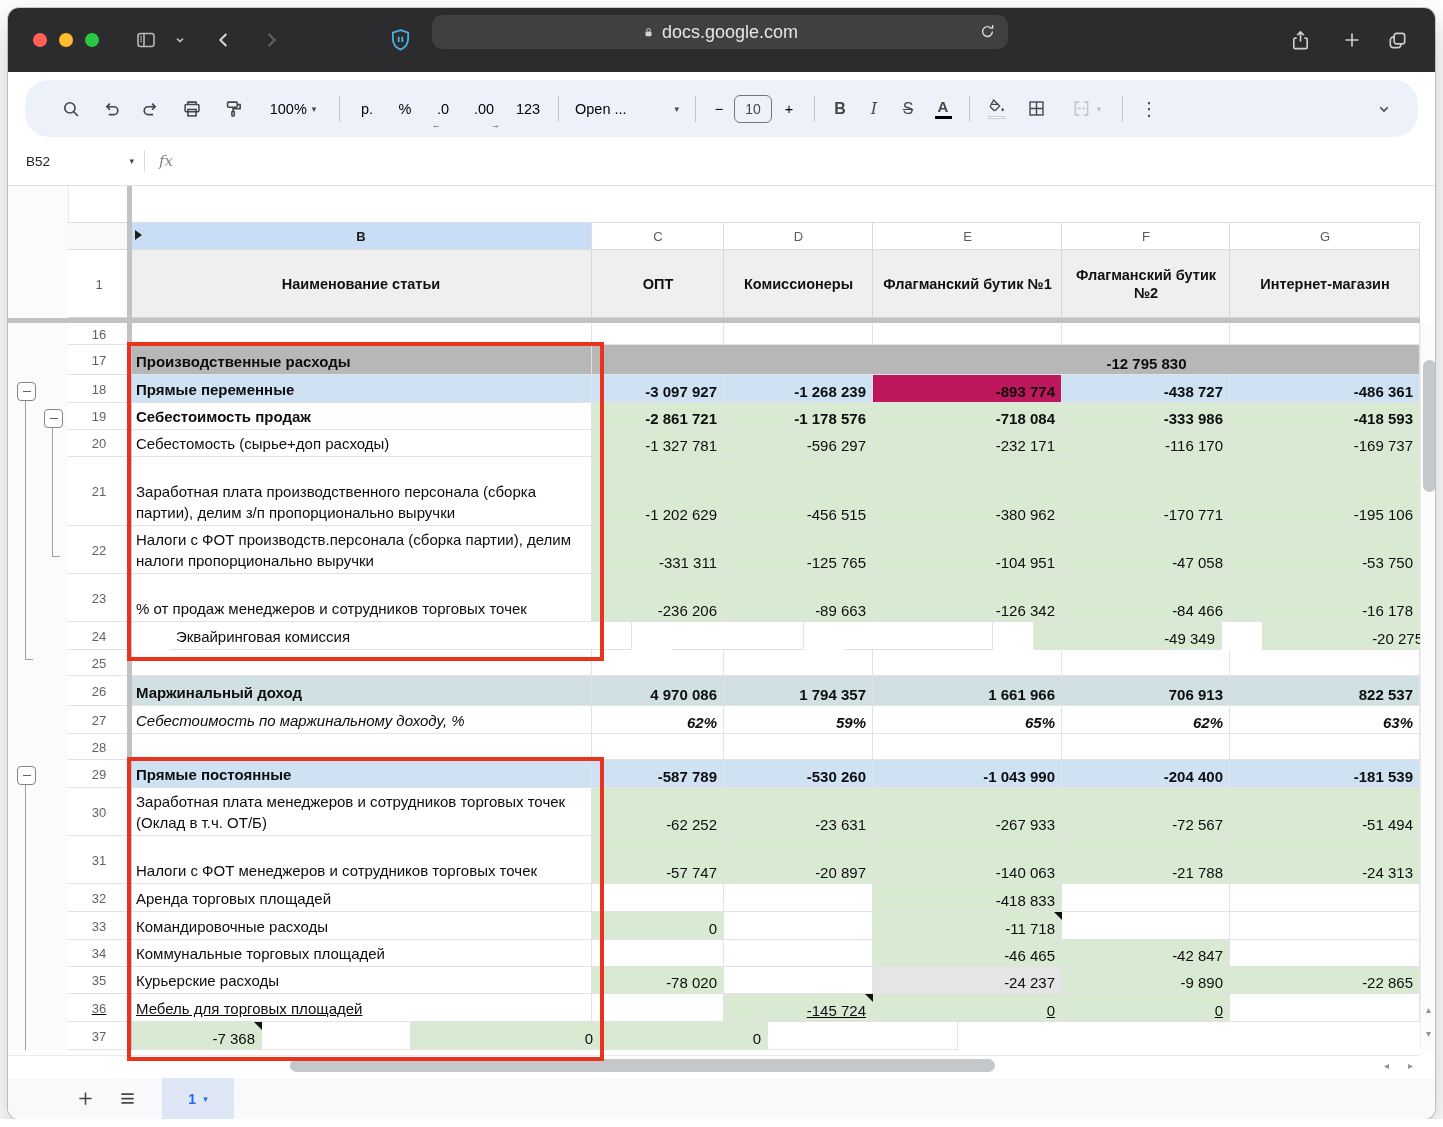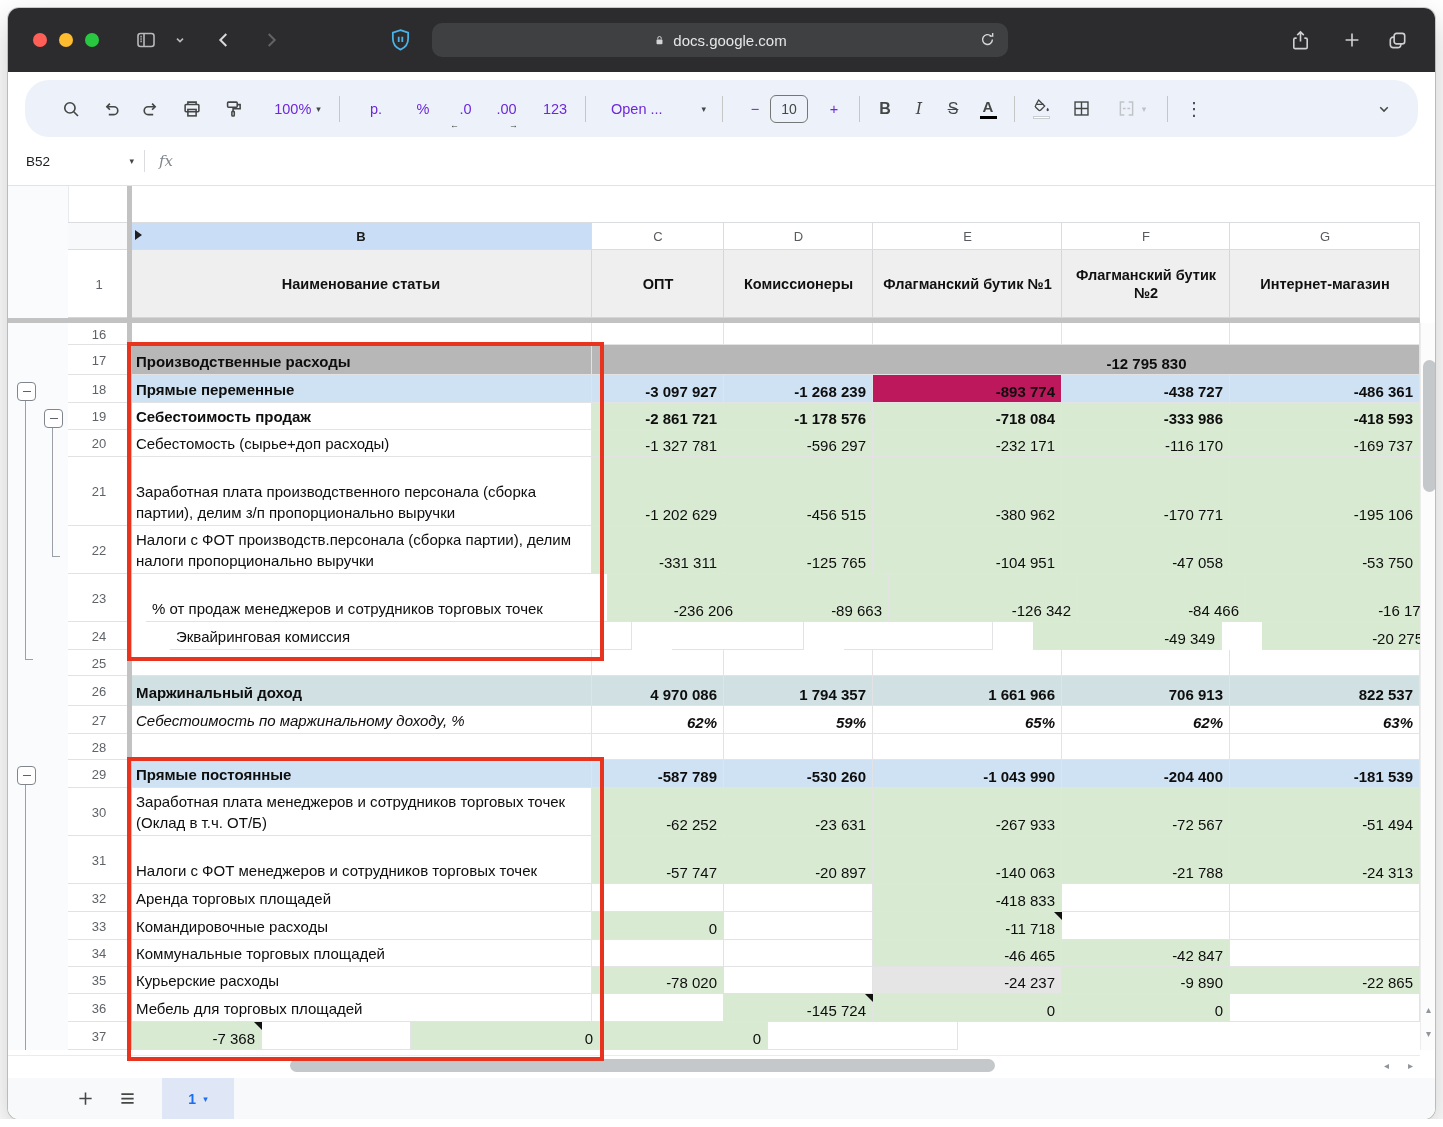--- a/index.html
+++ b/index.html
@@ -2,30 +2,30 @@
 <html><head>
 <meta charset="utf-8">
 <style>
   html,body{margin:0;padding:0;background:#fff;font-family:"Liberation Sans","DejaVu Sans",sans-serif;}
   .window{position:relative;width:1427px;height:1111px;margin:8px auto 0 8px;border-radius:11px;overflow:hidden;
           background:#fff;box-shadow:0 0 0 1px rgba(0,0,0,.18),0 14px 34px rgba(0,0,0,.22);}
   
   .titlebar{position:absolute;left:0;top:0;width:100%;height:64px;background:#2c2c2e;}
   .tl{position:absolute;top:25px;width:14px;height:14px;border-radius:50%;}
   .tbtn{position:absolute;top:18px;width:28px;height:28px;display:flex;align-items:center;justify-content:center;}
-  .urlbar{position:absolute;left:424px;top:15px;width:576px;height:34px;background:#3f4042;border-radius:10px;
-          display:flex;align-items:center;justify-content:center;gap:7px;color:#e6e6e6;font-size:15px;}
+  .urlbar{position:absolute;left:424px;top:7px;width:576px;height:34px;background:#3f4042;border-radius:10px;
+          display:flex;align-items:center;justify-content:center;gap:7px;color:#e6e6e6;font-size:18px;}
   .urlrefresh{position:absolute;right:10px;top:6px;}
   svg.ic{display:block}
   
   .toolbar{position:absolute;left:17px;top:72px;width:1393px;height:57px;background:#edf2fa;border-radius:24px;
            display:flex;align-items:center;padding:0 10px 0 26px;box-sizing:border-box;color:#444746;}
   .titem{display:flex;align-items:center;justify-content:center;height:38px;border-radius:6px;flex:0 0 auto;}
   .tsep{width:1px;height:26px;background:#c4c7c5;margin:0 8px;flex:0 0 auto;}
-  .ttext{font-size:14.5px;color:#6d28d9;white-space:nowrap;margin-left:9px;}
+  .ttext{font-size:14.5px;color:#000000;white-space:nowrap;}
   .caret{font-size:9px;color:#444746;margin-left:5px;}
   .numfmt{position:relative;width:38px;text-align:center;}
   .numfmt .arr{position:absolute;font-size:9px;bottom:-2px;}
   .sizebox{width:36px;height:26px;border:1px solid #747775;border-radius:6px;display:flex;align-items:center;justify-content:center;font-size:14px;background:#edf2fa;}
   .fmtletter{font-size:16px;width:34px;text-align:center;}
   .colbtn{display:flex;flex-direction:column;align-items:center;width:36px;}
   .colbtn .bar{width:17px;height:3.5px;margin-top:1px;}
   
   .fbar{position:absolute;left:0;top:129px;width:100%;height:48px;background:#fff;border-bottom:1px solid #e0e3e7;display:flex;align-items:center;}
   .namebox{width:108px;padding-left:18px;display:flex;align-items:center;justify-content:space-between;font-size:13.5px;color:#202124;}
@@ -357,21 +357,21 @@
         <div class="rownum">22</div>
         <div class="cell label" style="width: 462px;">Налоги с ФОТ производств.персонала (сборка партии), делим налоги пропорционально выручки</div>
         <div class="cell val" style="width: 132px; background: rgb(217, 234, 211);">-331 311</div>
         <div class="cell val" style="width: 149px; background: rgb(217, 234, 211);">-125 765</div>
         <div class="cell val" style="width: 189px; background: rgb(217, 234, 211);">-104 951</div>
         <div class="cell val" style="width: 168px; background: rgb(217, 234, 211);">-47 058</div>
         <div class="cell val" style="width: 190px; background: rgb(217, 234, 211);">-53 750</div>
       </div>
       <div class="grow" style="height: 48px;">
         <div class="rownum">23</div>
-        <div class="cell label" style="width: 462px; margin-left: 16px;">% от продаж менеджеров и сотрудников торговых точек</div>
+        <div class="cell label" style="width: 462px;">% от продаж менеджеров и сотрудников торговых точек</div>
         <div class="cell val" style="width: 132px; background: rgb(217, 234, 211);">-236 206</div>
         <div class="cell val" style="width: 149px; background: rgb(217, 234, 211);">-89 663</div>
         <div class="cell val" style="width: 189px; background: rgb(217, 234, 211);">-126 342</div>
         <div class="cell val" style="width: 168px; background: rgb(217, 234, 211);">-84 466</div>
         <div class="cell val" style="width: 190px; background: rgb(217, 234, 211);">-16 178</div>
       </div>
       <div class="grow" style="height: 28px; gap: 40px;">
         <div class="rownum">24</div>
         <div class="cell label" style="width: 462px;">Эквайринговая комиссия</div>
         <div class="cell val" style="width: 132px;"></div>
@@ -472,21 +472,21 @@
       </div>
       <div class="grow" style="height: 27px;">
         <div class="rownum">35</div>
         <div class="cell label" style="width: 462px;">Курьерские расходы</div>
         <div class="cell val" style="width: 132px; background: rgb(217, 234, 211);">-78 020</div>
         <div class="cell val" style="width: 149px;"></div>
         <div class="cell val" style="width: 189px; background: #e5e5e5;">-24 237</div>
         <div class="cell val" style="width: 168px; background: rgb(217, 234, 211);">-9 890</div>
         <div class="cell val" style="width: 190px; background: rgb(217, 234, 211);">-22 865</div>
       </div>
-      <div class="grow" style="height: 28px;">
+      <div class="grow" style="height: 28px; text-decoration: underline;">
         <div class="rownum">36</div>
         <div class="cell label" style="width: 462px;">Мебель для торговых площадей</div>
         <div class="cell val" style="width: 132px;"></div>
         <div class="cell val" style="width: 149px; background: rgb(217, 234, 211);">-145 724<div class="note"></div></div>
         <div class="cell val" style="width: 189px; background: rgb(217, 234, 211);">0</div>
         <div class="cell val" style="width: 168px; background: rgb(217, 234, 211);">0</div>
         <div class="cell val" style="width: 190px;"></div>
       </div>
       <div class="grow" style="height: 28px;">
         <div class="rownum">37</div>

